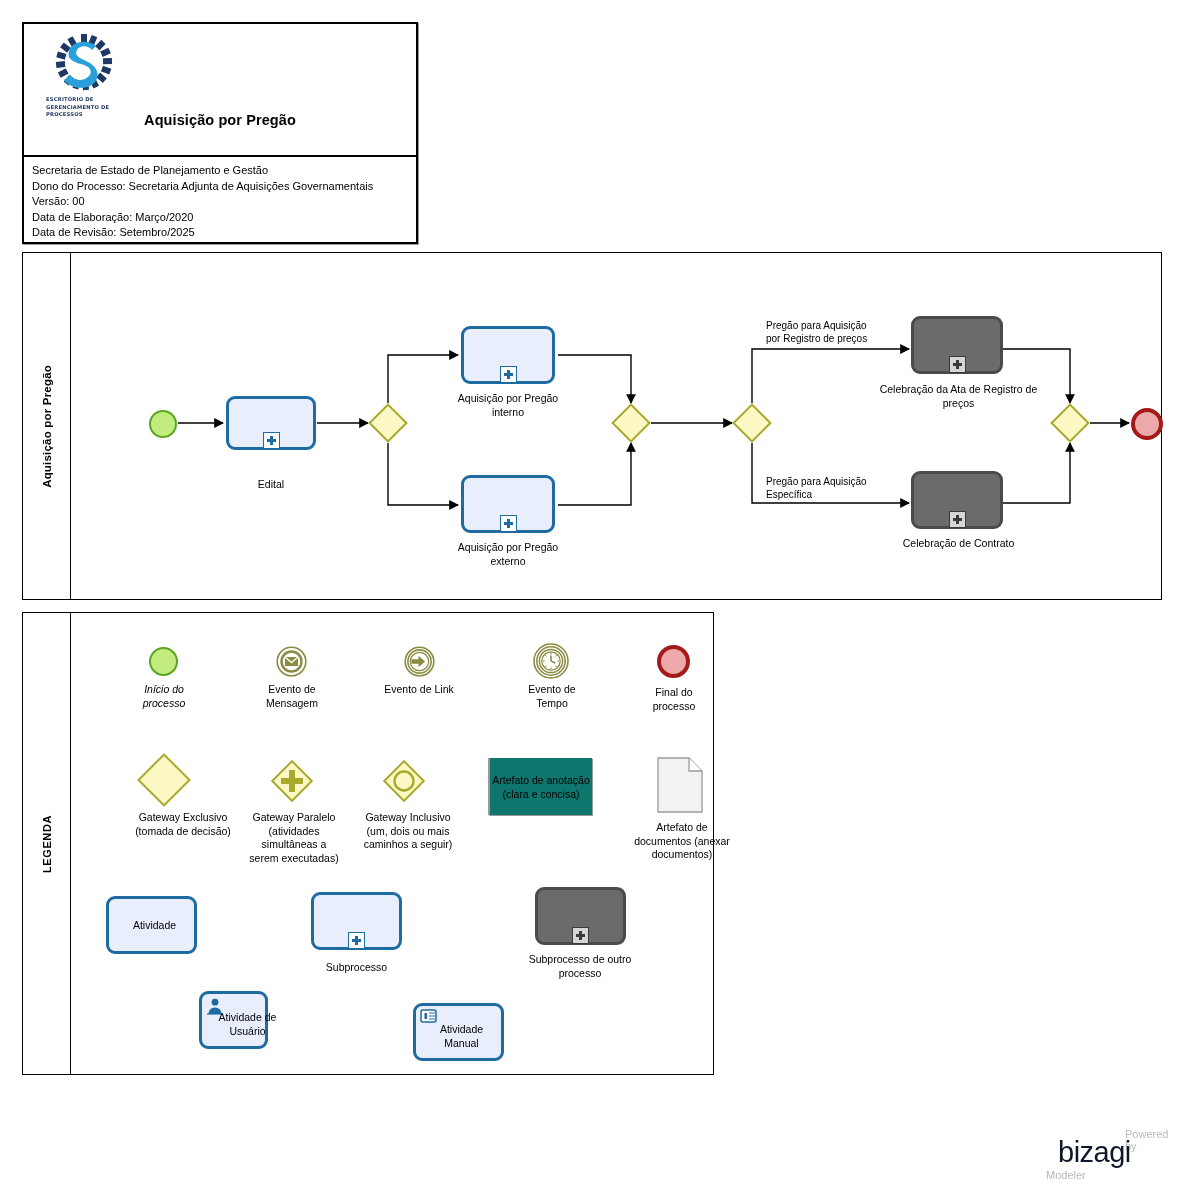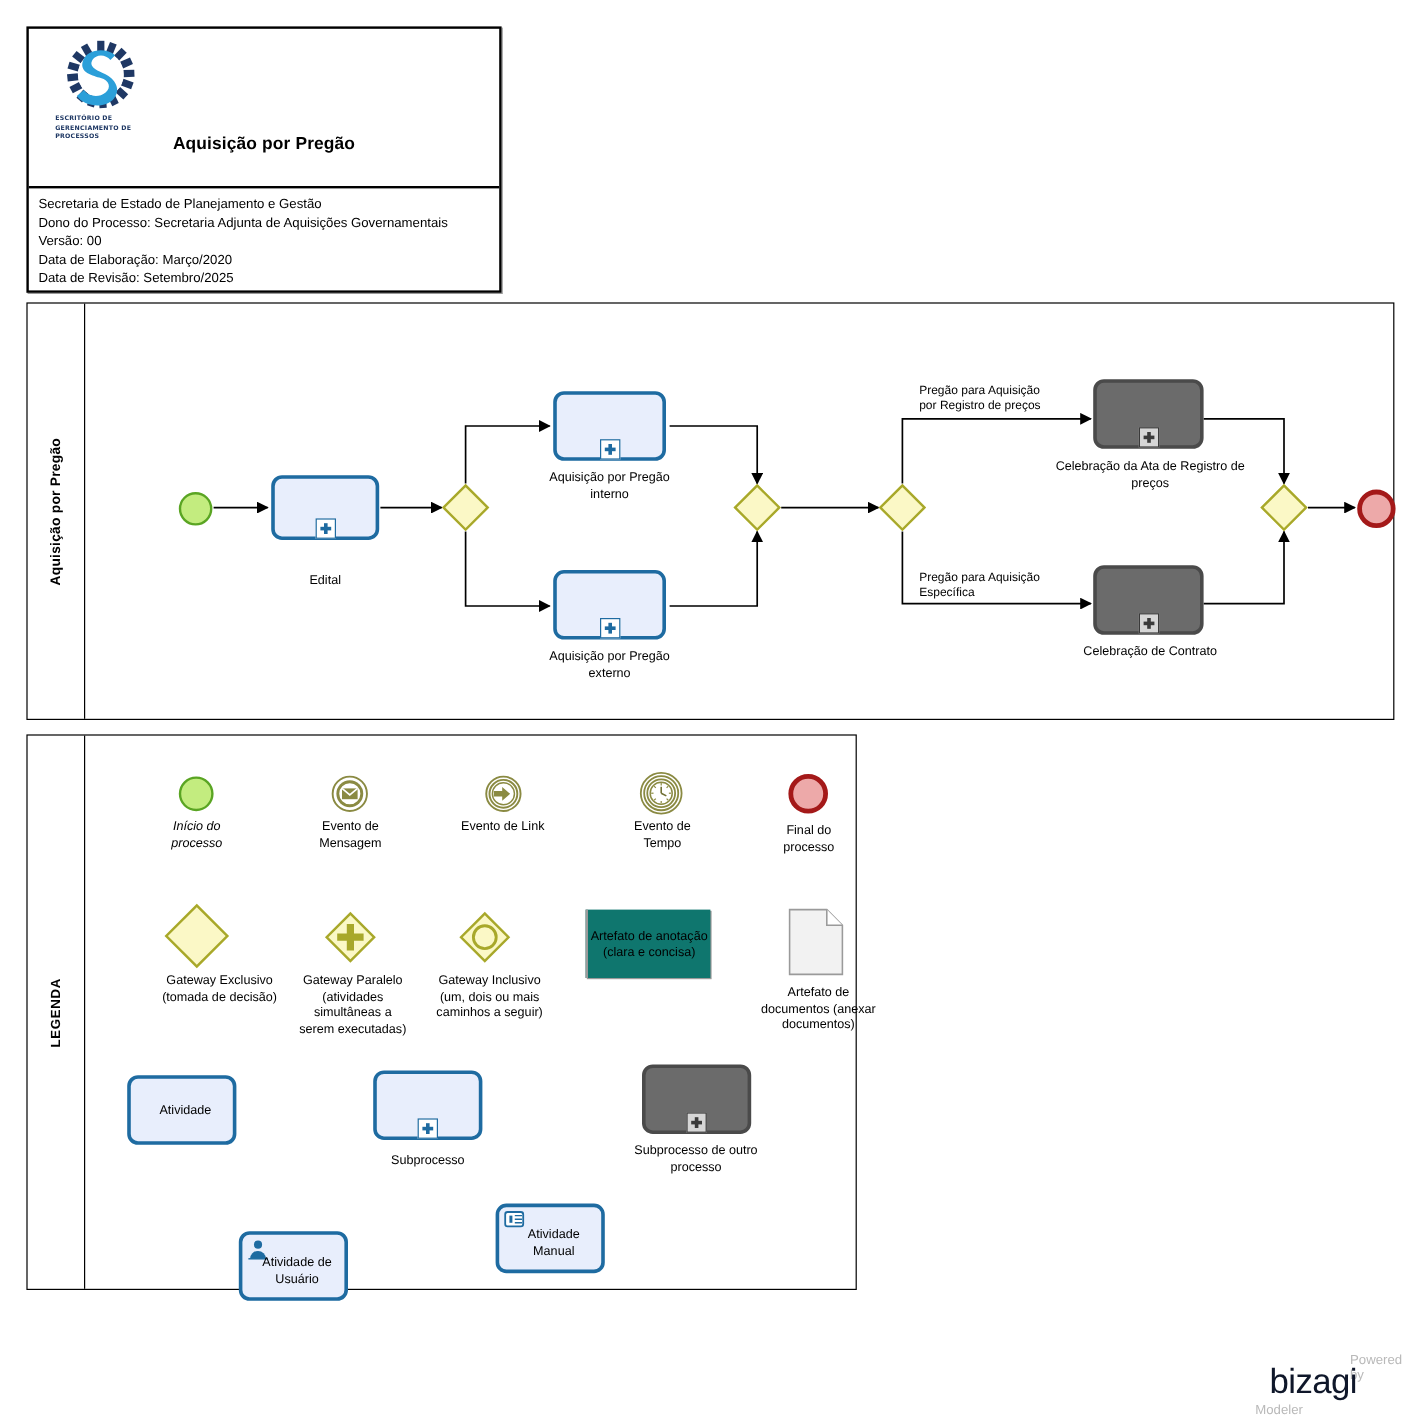--- a/index.html
+++ b/index.html
@@ -377,21 +377,21 @@
       <div class="plus-marker" style="left:50%;margin-left:-8.5px;bottom:-2px;"></div>
     </div>
     <div class="lg-label" style="left:240px;top:348px;width:91px;">Subprocesso</div>
 
     <div class="abs task-dark" style="left:464px;top:274px;width:91px;height:58px;">
       <div class="plus-marker dark" style="left:50%;margin-left:-8.5px;bottom:-2px;"></div>
     </div>
     <div class="lg-label" style="left:428px;top:340px;width:162px;">Subprocesso de outro
 processo</div>
 
-    <div class="abs task" style="left:128px;top:413px;width:91px;height:58px;">
+    <div class="abs task" style="left:128px;top:378px;width:69px;height:58px;">
       <svg class="abs" style="left:4px;top:3px;" width="18" height="18" viewBox="0 0 18 18">
         <circle cx="9" cy="5.2" r="3.4" fill="#1e6ba1"></circle>
         <path d="M2.4 17 a6.6 6.6 0 0 1 13.2 0 z" fill="#1e6ba1"></path>
         <path d="M1 17 h16" stroke="#1e6ba1" stroke-width="1.2" fill="none"></path>
       </svg>
       <div class="lg-label" style="left:0;top:17px;width:91px;">Atividade de
 Usuário</div>
     </div>
 
     <div class="abs task" style="left:342px;top:390px;width:91px;height:58px;">

